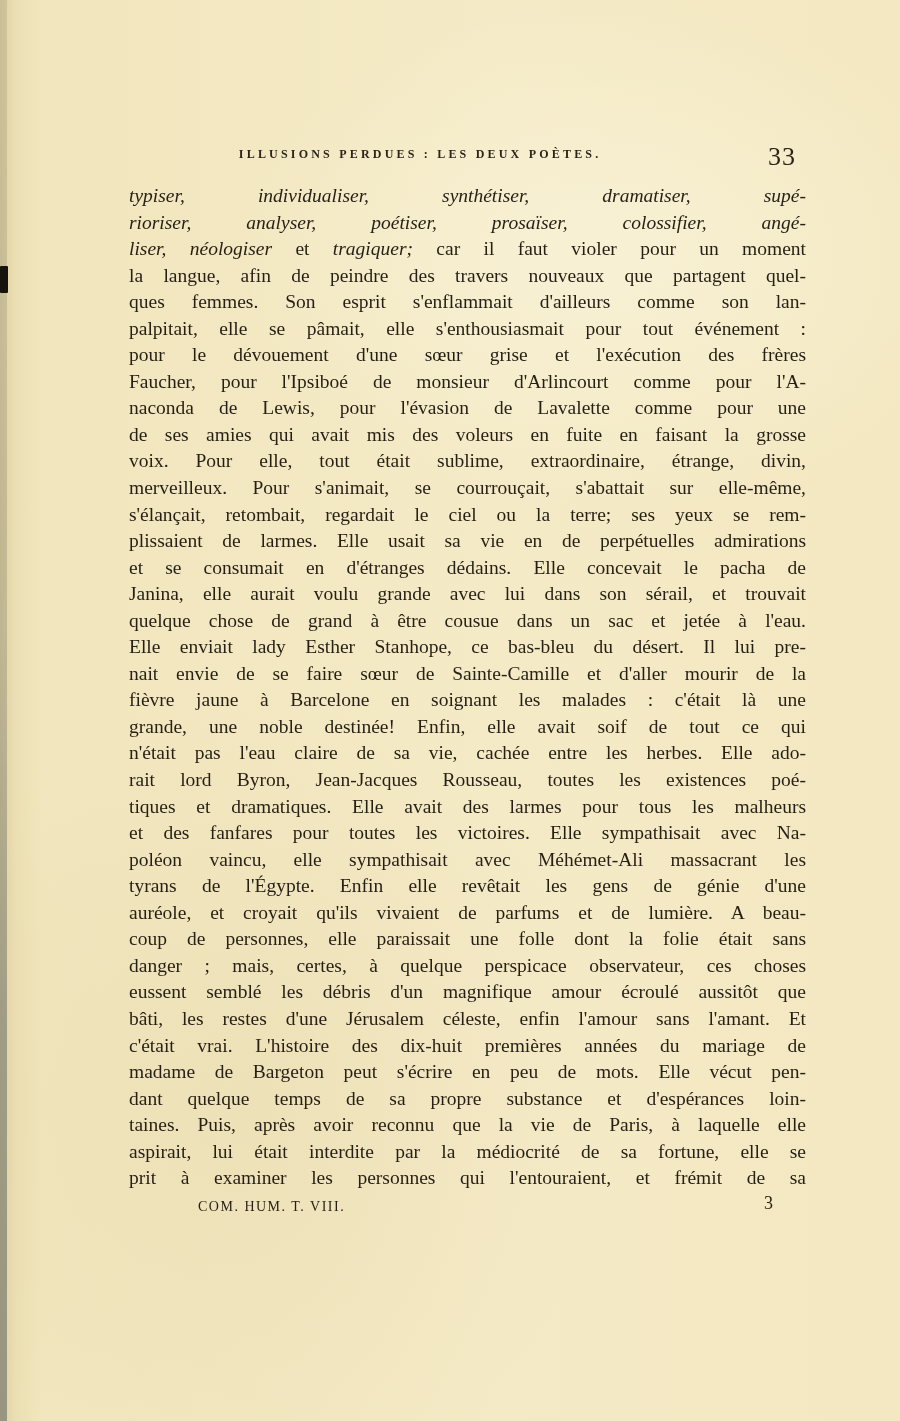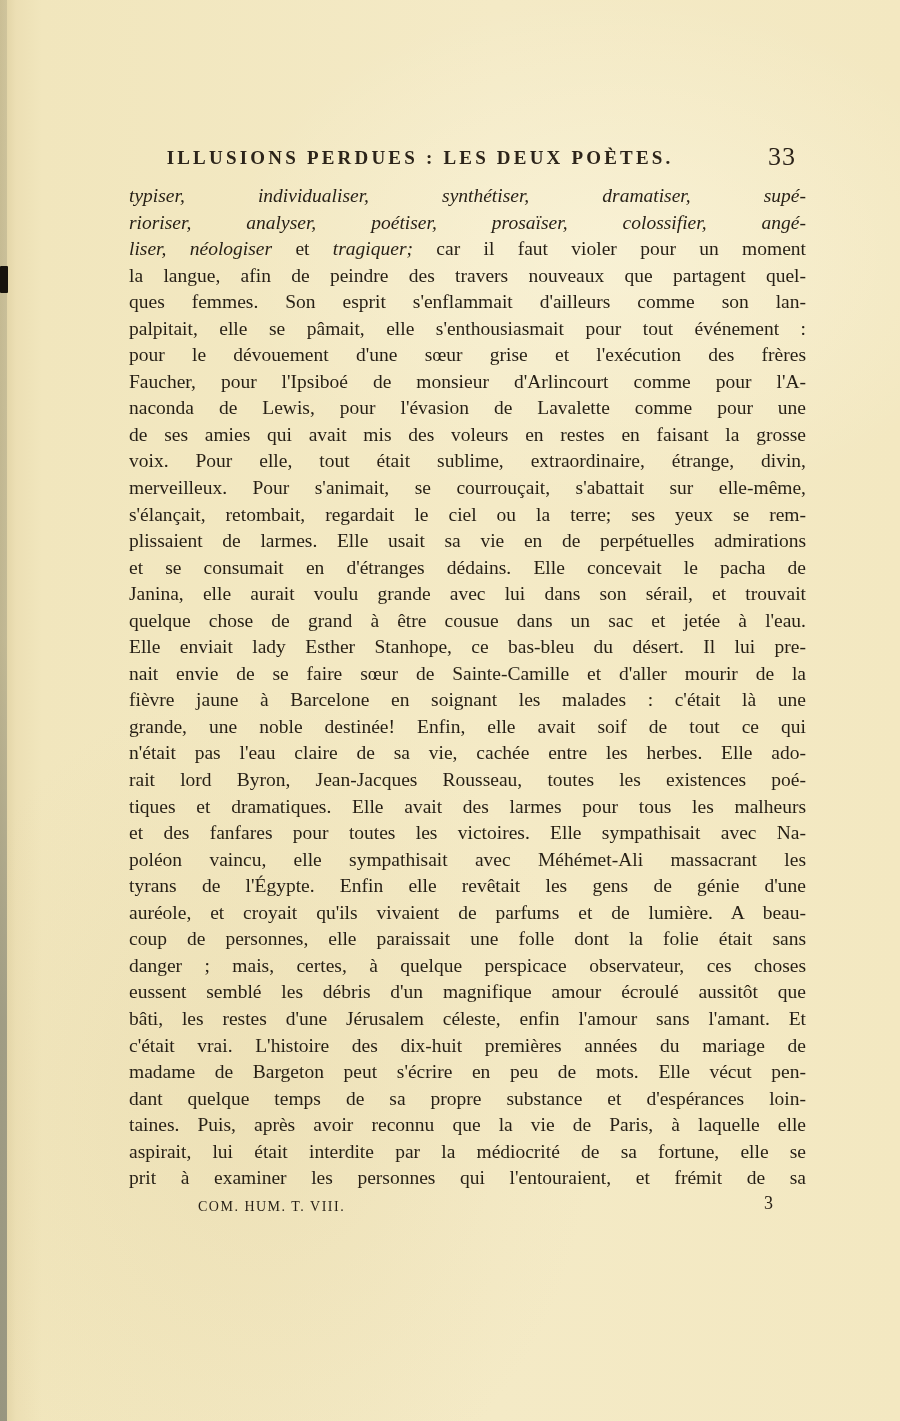--- a/index.html
+++ b/index.html
@@ -45,21 +45,21 @@
   }
   .header {
     position: relative;
     height: 24px;
   }
   .header-title {
     position: absolute;
     left: 43%;
     transform: translateX(-50%);
     white-space: nowrap;
-    font-size: 19px;
+    font-size: 12px;
     font-weight: 700;
     letter-spacing: 3.2px;
     color: #2c241a;
   }
   .page-number {
     position: absolute;
     right: 10px; top: -5px;
     font-size: 26px;
     letter-spacing: 1px;
     color: #2c241a;
@@ -111,21 +111,21 @@
     <div class="body-text" id="body-lines">
         <div class="line"><span class="italic">typiser, individualiser, synthétiser, dramatiser, supé-</span></div>
         <div class="line"><span class="italic">rioriser, analyser, poétiser, prosaïser, colossifier, angé-</span></div>
         <div class="line"><span class="italic">liser, néologiser</span><span> et </span><span class="italic">tragiquer;</span><span> car il faut violer pour un moment</span></div>
         <div class="line"><span>la langue, afin de peindre des travers nouveaux que partagent quel-</span></div>
         <div class="line"><span>ques femmes. Son esprit s'enflammait d'ailleurs comme son lan-</span></div>
         <div class="line"><span>palpitait, elle se pâmait, elle s'enthousiasmait pour tout événement :</span></div>
         <div class="line"><span>pour le dévouement d'une sœur grise et l'exécution des frères</span></div>
         <div class="line"><span>Faucher, pour l'Ipsiboé de monsieur d'Arlincourt comme pour l'A-</span></div>
         <div class="line"><span>naconda de Lewis, pour l'évasion de Lavalette comme pour une</span></div>
-        <div class="line"><span>de ses amies qui avait mis des voleurs en restes en faisant la grosse</span></div>
+        <div class="line"><span>de ses amies qui avait mis des voleurs en fuite en faisant la grosse</span></div>
         <div class="line"><span>voix. Pour elle, tout était sublime, extraordinaire, étrange, divin,</span></div>
         <div class="line"><span>merveilleux. Pour s'animait, se courrouçait, s'abattait sur elle-même,</span></div>
         <div class="line"><span>s'élançait, retombait, regardait le ciel ou la terre; ses yeux se rem-</span></div>
         <div class="line"><span>plissaient de larmes. Elle usait sa vie en de perpétuelles admirations</span></div>
         <div class="line"><span>et se consumait en d'étranges dédains. Elle concevait le pacha de</span></div>
         <div class="line"><span>Janina, elle aurait voulu grande avec lui dans son sérail, et trouvait</span></div>
         <div class="line"><span>quelque chose de grand à être cousue dans un sac et jetée à l'eau.</span></div>
         <div class="line"><span>Elle enviait lady Esther Stanhope, ce bas-bleu du désert. Il lui pre-</span></div>
         <div class="line"><span>nait envie de se faire sœur de Sainte-Camille et d'aller mourir de la</span></div>
         <div class="line"><span>fièvre jaune à Barcelone en soignant les malades : c'était là une</span></div>

